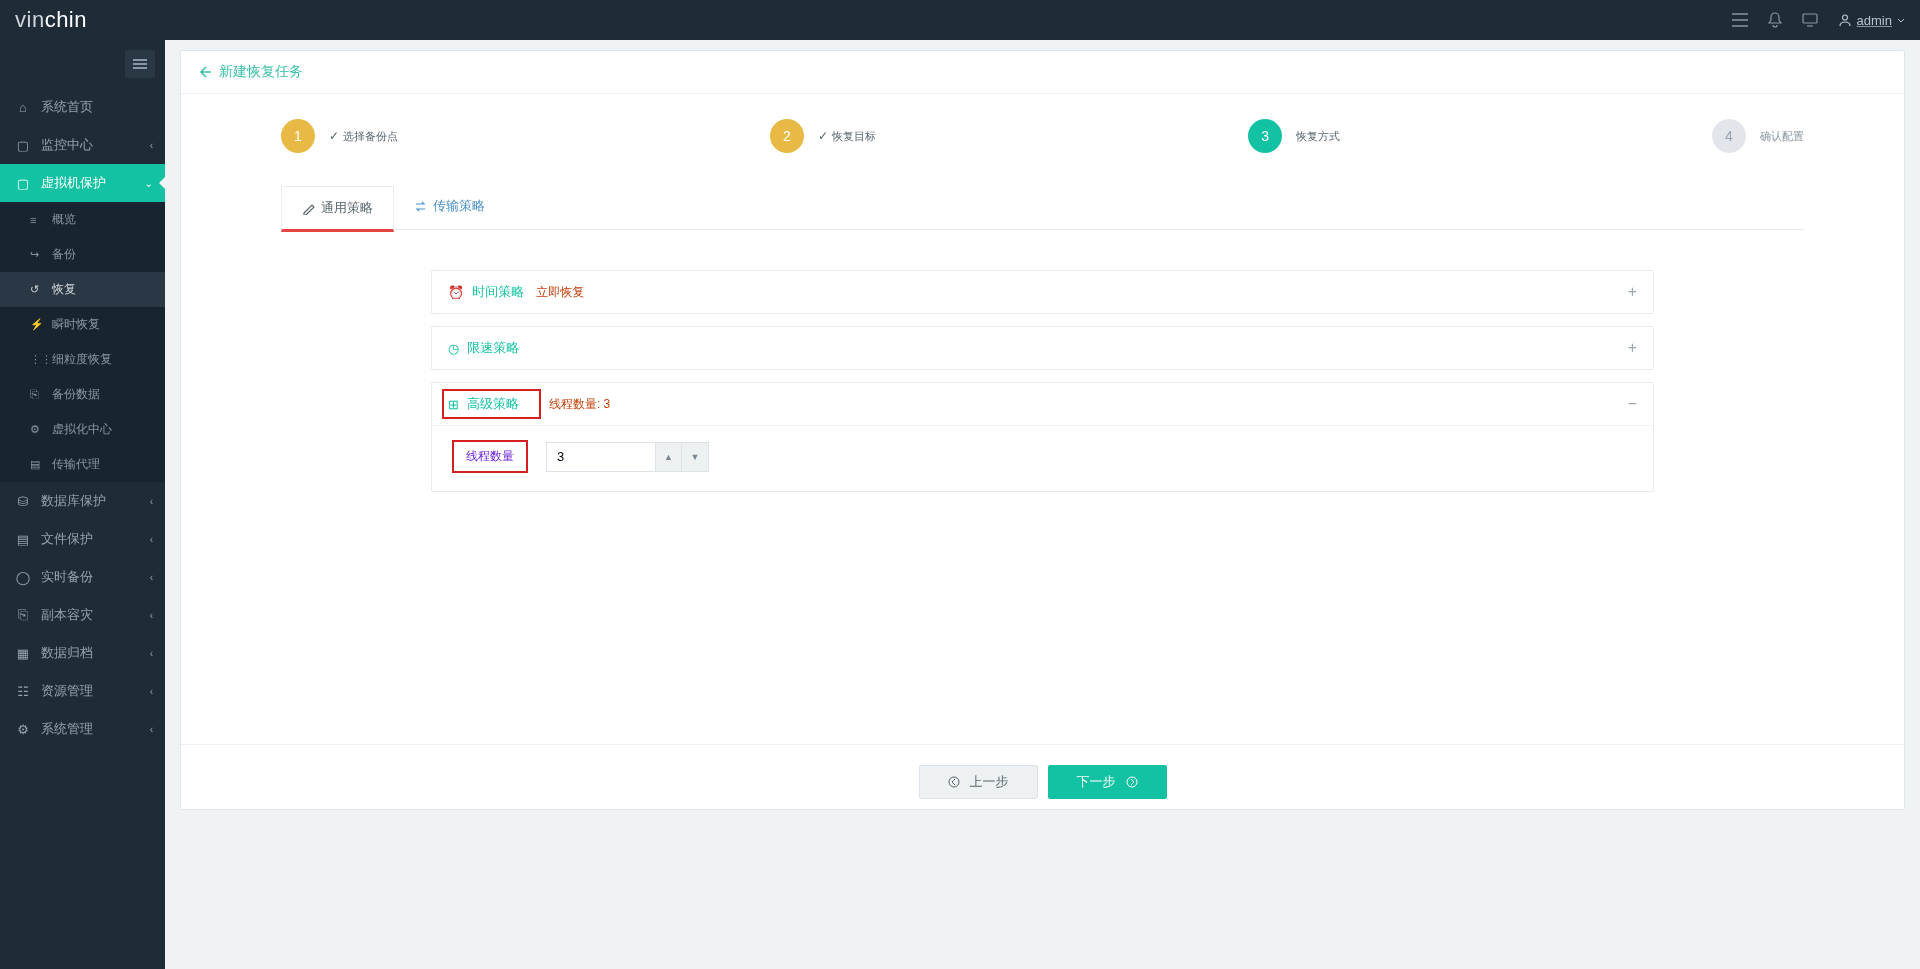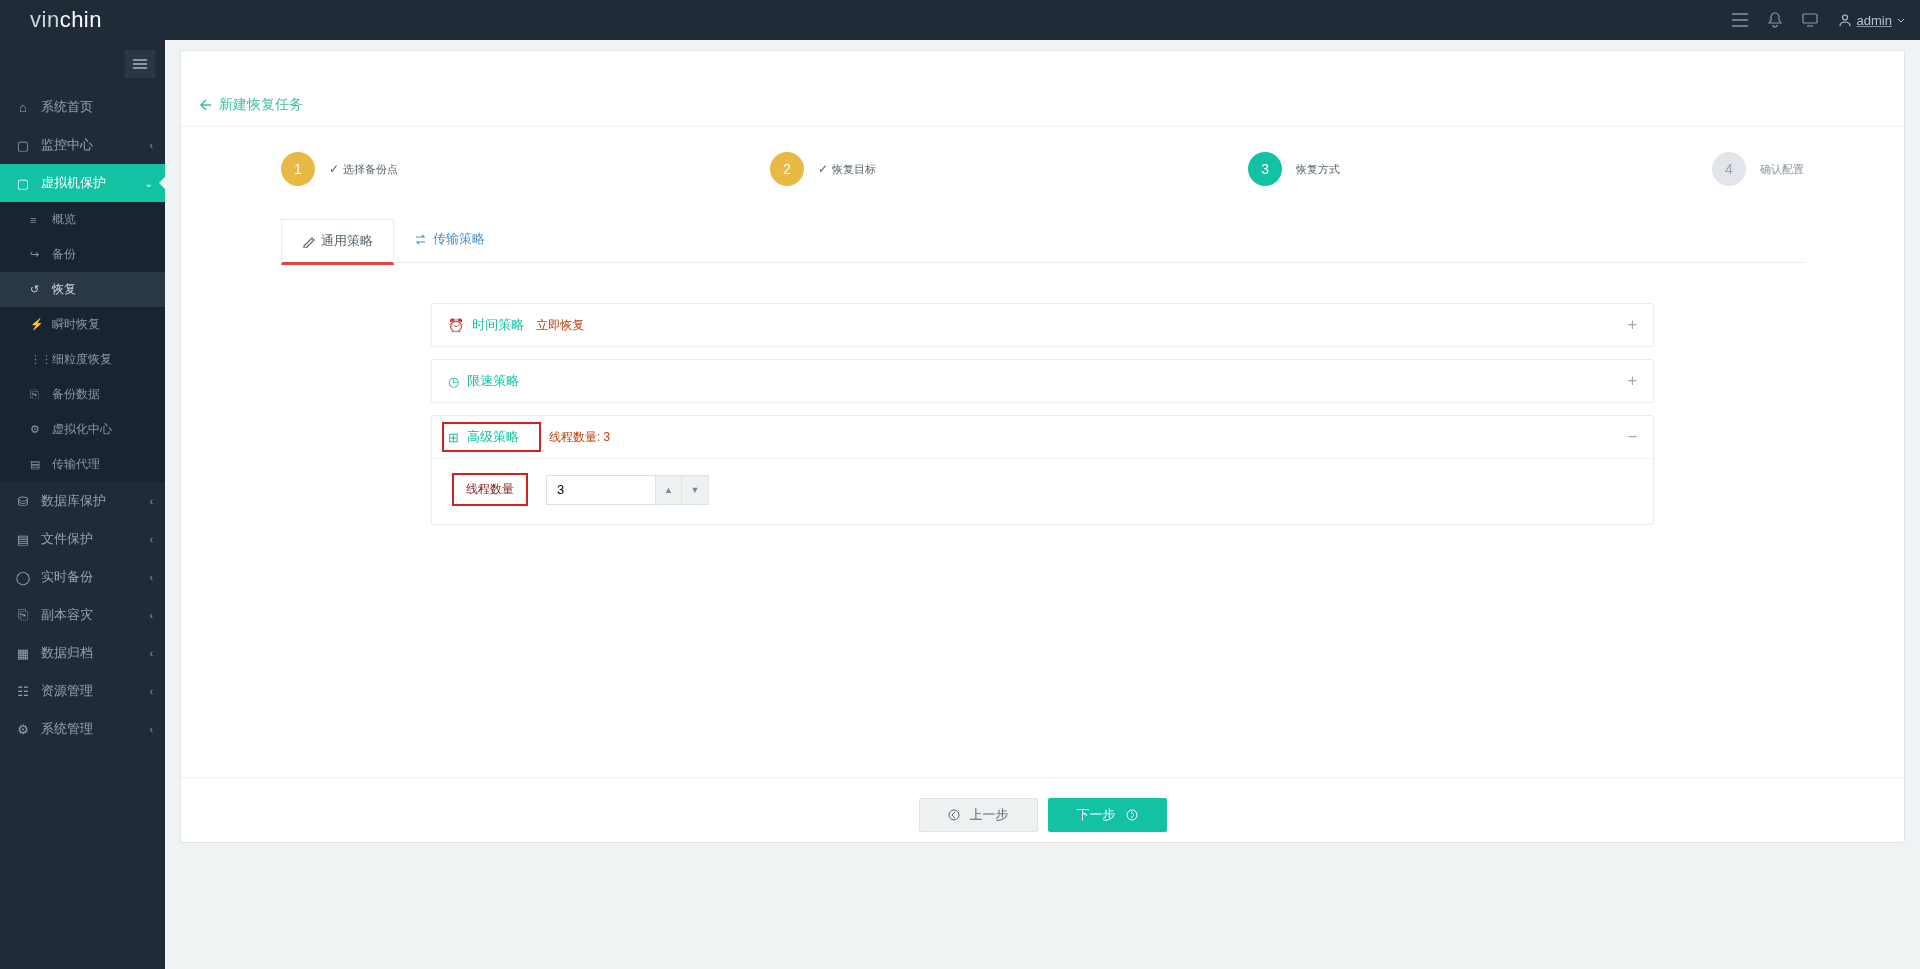--- a/index.html
+++ b/index.html
@@ -1,20 +1,20 @@
 <!DOCTYPE html>
 <html><head>
 <meta charset="utf-8">
 <style>
 * { margin: 0; padding: 0; box-sizing: border-box; }
 body { font-family: "Microsoft YaHei", Arial, sans-serif; font-size: 13px; background: #f0f3f4; color: #58666e; }
 
 
 .header { height: 40px; background: #1f2c38; display: flex; align-items: center; justify-content: space-between; padding: 0 15px 0 0; }
-.logo { width: 165px; height: 40px; display: flex; align-items: center; padding-left: 30px; }
+.logo { width: 165px; height: 40px; display: flex; align-items: center; padding-left: 15px; }
 .logo-text { font-size: 22px; color: #fff; font-weight: 300; letter-spacing: 0.5px; }
 .logo-text .vin { color: #d0d6db; }
 .header-right { display: flex; align-items: center; gap: 20px; color: #8a96a3; text-decoration: underline; }
 .header-icon { cursor: pointer; color: #8a96a3; display:flex; align-items:center;}
 .header-user { display: flex; align-items: center; gap: 5px; cursor: pointer; color:#b8c2cc;}
 
 
 .sidebar { position: fixed; left: 0; top: 40px; bottom: 0; width: 165px; background: #1f2c38; overflow-y: auto; }
 .sidebar-toggle-wrap { padding: 10px; display:flex; justify-content:flex-end;}
 .sidebar-toggle { width: 30px; height: 28px; background: #2a3744; border: none; cursor: pointer; display: flex; align-items: center; justify-content: center; }
@@ -27,21 +27,21 @@
 .nav-item.active .arrow-ind { position:absolute; right:-1px; top:50%; transform:translateY(-50%); width:0; height:0; border-top:7px solid transparent; border-bottom:7px solid transparent; border-right:7px solid #f0f3f4;}
 .sub-nav { background: #182430; }
 .sub-item { display: flex; align-items: center; padding: 9px 15px 9px 30px; color: #8a96a3; cursor: pointer; font-size: 12px; }
 .sub-item.sel { background: #2a3744; color: #d0d6db; }
 .sub-item .sub-icon { width: 14px; margin-right: 8px; font-size:11px; display:inline-flex;}
 
 
 .content { margin-left: 165px; padding: 10px 15px 20px 15px; }
 .panel { background: #fff; border: 1px solid #e0e6ec; border-radius: 2px; }
 .panel-header { padding: 12px 18px; border-bottom: 1px solid #edf1f2; }
-.panel-title { color: #3bc0a8; font-size: 14px; font-weight: normal; display:flex; align-items:center; gap:6px;margin-top:33px;}
+.panel-title { color: #3bc0a8; font-size: 14px; font-weight: normal; display:flex; align-items:center; gap:6px;}
 .panel-body { padding: 25px 40px 30px 40px; min-height: 640px; position:relative;}
 
 
 .steps { display: flex; justify-content: space-between; margin: 0 60px 30px 60px; }
 .step { display: flex; align-items: center; gap: 14px; }
 .step-num { width: 34px; height: 34px; border-radius: 50%; display: flex; align-items: center; justify-content: center; color: #fff; font-size: 14px; }
 .step.done .step-num { background: #e8b944; }
 .step.cur .step-num { background: #13c2a3; }
 .step.pend .step-num { background: #e2e6ea; color: #97a4b1; }
 .step-label { color: #58666e; font-size: 11px; }
@@ -56,21 +56,21 @@
 .tab.inactive { color: #4a90c9; }
 
 .form-area { padding: 40px 150px 20px 150px; }
 .strategy-row { border: 1px solid #e8ecef; border-radius: 2px; margin-bottom: 12px; background:#fff;}
 .strategy-head { display: flex; align-items: center; padding: 12px 16px; cursor: pointer; }
 .strategy-head .s-icon { color: #13c2a3; margin-right: 8px; font-size:13px;}
 .strategy-head .s-title { color: #13c2a3; font-size: 13px; margin-right: 12px; }
 .strategy-head .s-sub { color: #c2410c; font-size: 12px; }
 .strategy-head .s-toggle { margin-left: auto; color: #98a6ad; font-size: 16px; font-weight:300;}
 .strategy-body { padding: 14px 20px 18px 20px; border-top: 1px solid #f0f3f4; display:flex; align-items:center; gap:18px;}
-.field-label { font-size: 12px; color: #7f1d1d; padding: 6px 12px; }
+.field-label { font-size: 12px; color: #6d28d9; padding: 6px 12px; }
 .spinner-wrap { display:flex; align-items:center;}
 .spinner-input { width: 110px; height: 30px; border: 1px solid #dde3e8; padding: 0 10px; font-size: 13px; outline:none;}
 .spinner-btns { display:flex; background:#edf1f2; border:1px solid #dde3e8; border-left:none; height:30px;}
 .spinner-btn { width: 26px; display:flex; align-items:center; justify-content:center; cursor:pointer; color:#7a8793; font-size:9px;}
 .spinner-btn:first-child { border-right:1px solid #dde3e8;}
 
 
 .hl { border: 2px solid #d62020 !important; }
 .adv-title-wrap { display:inline-flex; align-items:center; border:2px solid #d62020; padding:4px 8px 4px 4px; margin:-6px 8px -6px -6px;}
 

